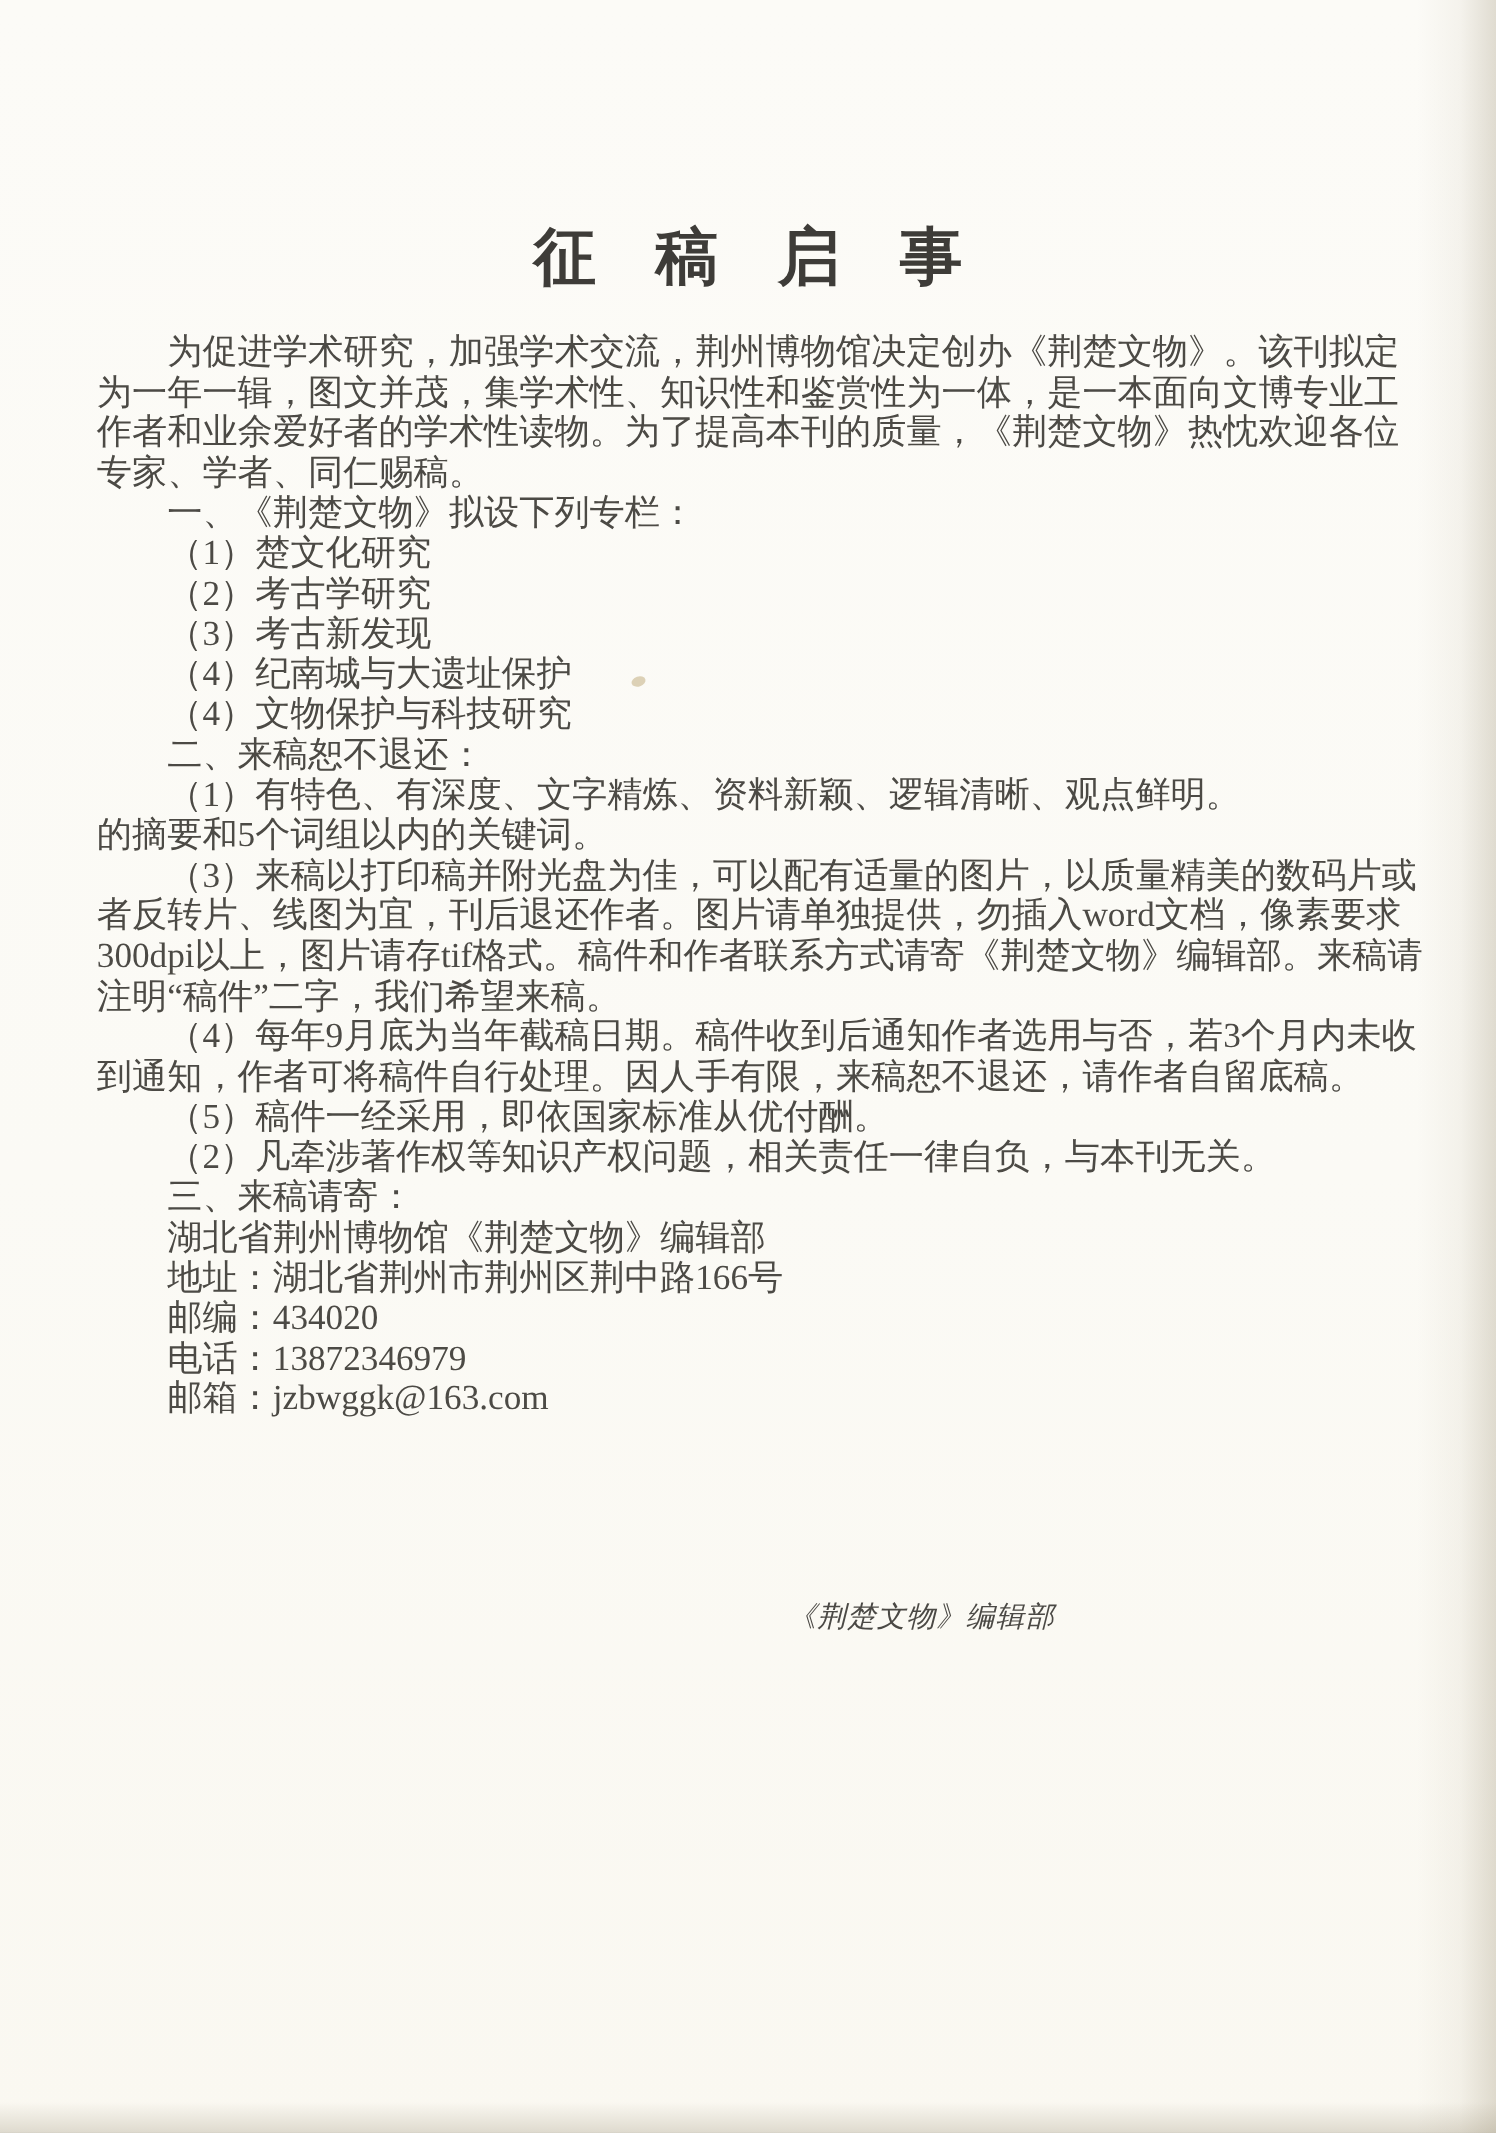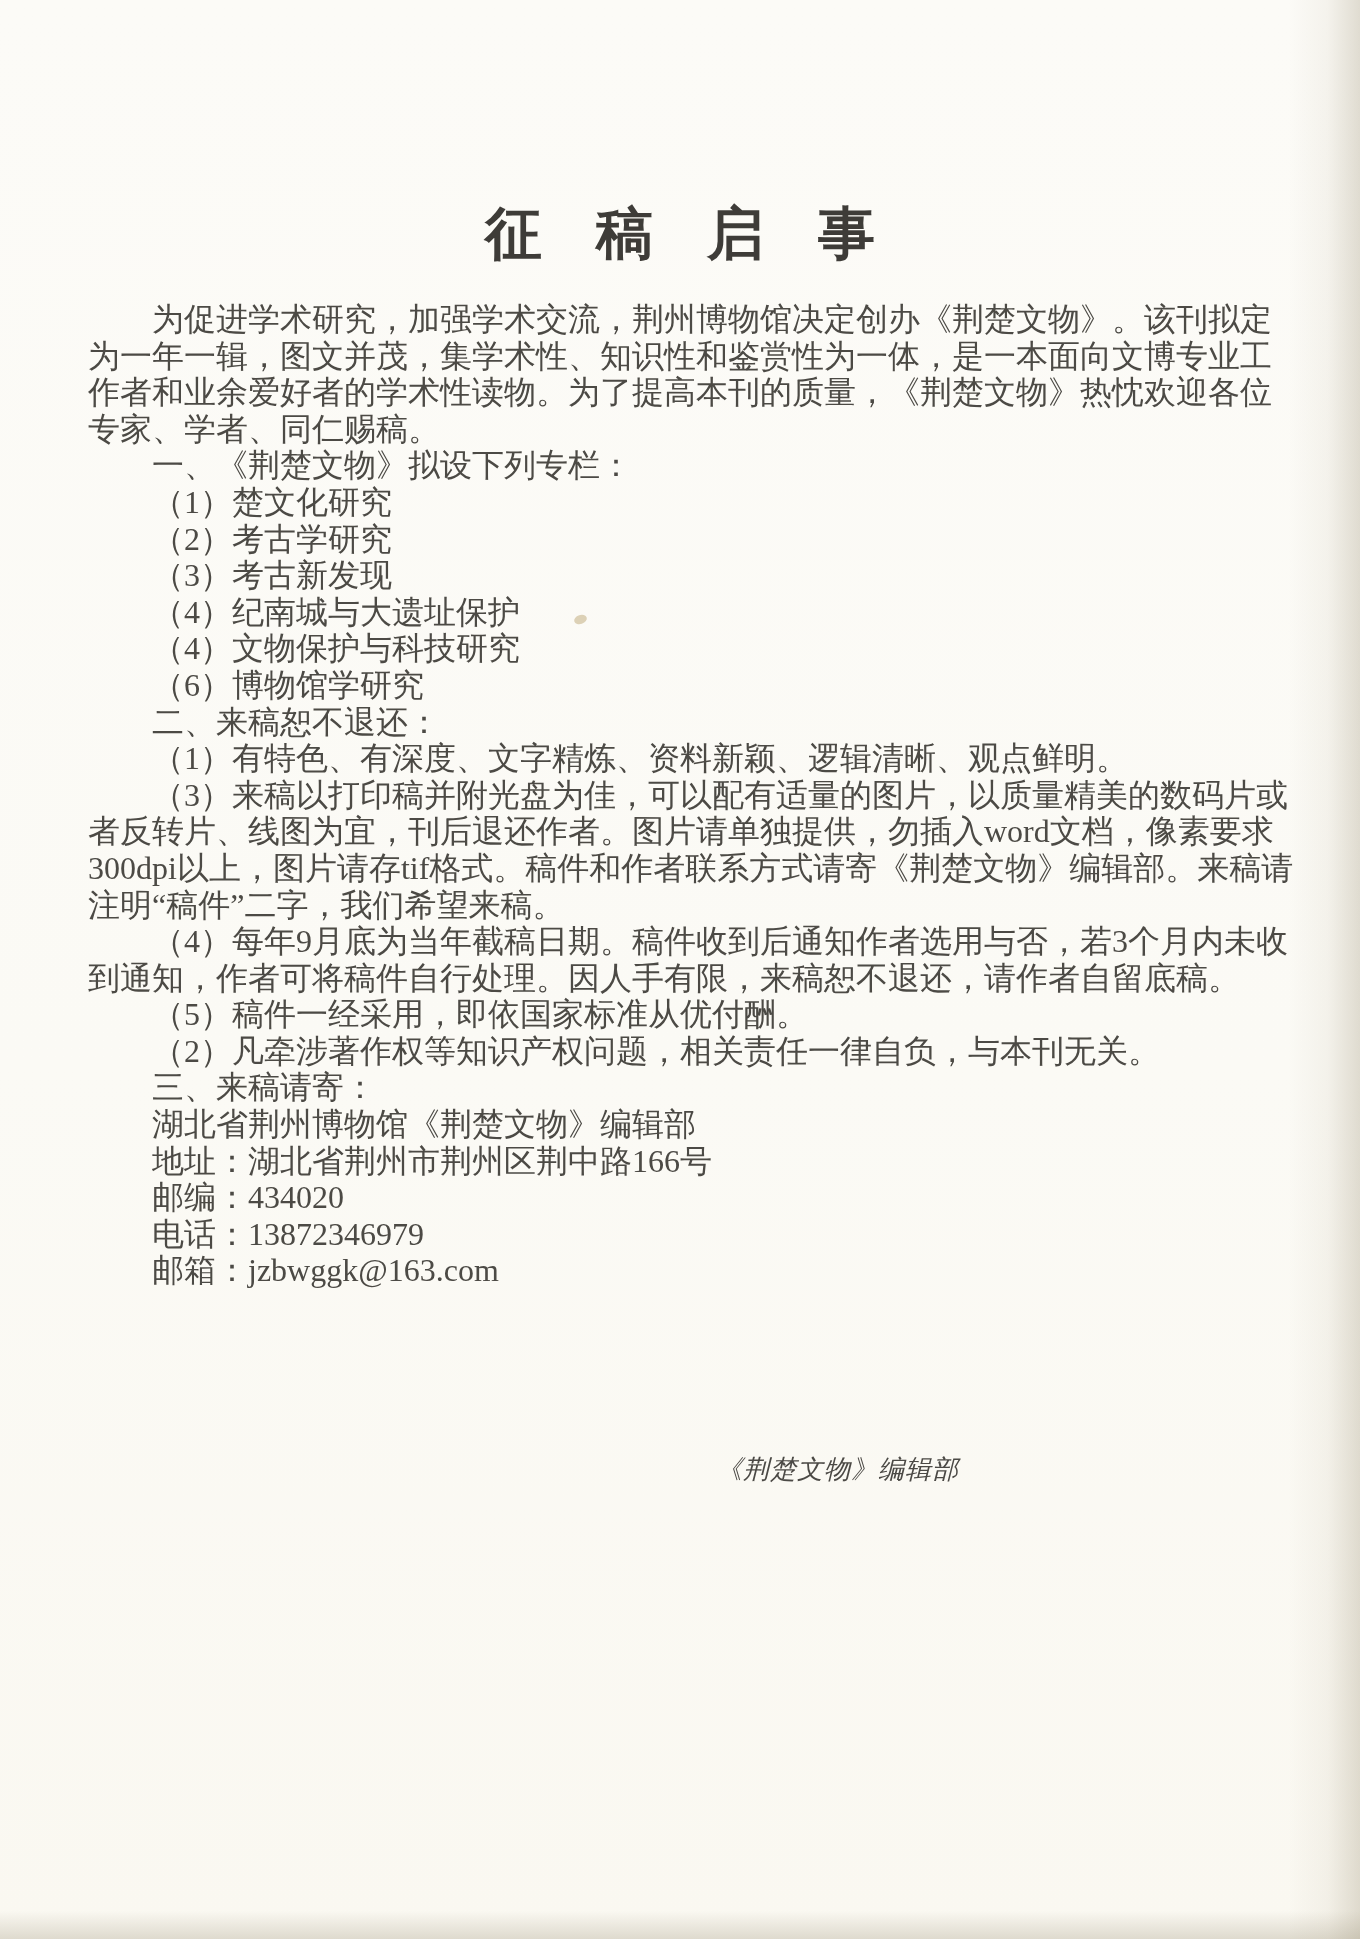--- a/index.html
+++ b/index.html
@@ -89,23 +89,23 @@
     <div class="line indent">为促进学术研究，加强学术交流，荆州博物馆决定创办《荆楚文物》。该刊拟定</div>
     <div class="line">为一年一辑，图文并茂，集学术性、知识性和鉴赏性为一体，是一本面向文博专业工</div>
     <div class="line">作者和业余爱好者的学术性读物。为了提高本刊的质量，《荆楚文物》热忱欢迎各位</div>
     <div class="line">专家、学者、同仁赐稿。</div>
     <div class="line indent">一、《荆楚文物》拟设下列专栏：</div>
     <div class="line indent">（1）楚文化研究</div>
     <div class="line indent">（2）考古学研究</div>
     <div class="line indent">（3）考古新发现</div>
     <div class="line indent">（4）纪南城与大遗址保护</div>
     <div class="line indent">（4）文物保护与科技研究</div>
-    <div class="line indent">（6）博物馆学研究</div>
     <div class="line indent">二、来稿恕不退还：</div>
     <div class="line indent">（1）有特色、有深度、文字精炼、资料新颖、逻辑清晰、观点鲜明。</div>
+    <div class="line">的摘要和5个词组以内的关键词。</div>
     <div class="line indent">（3）来稿以打印稿并附光盘为佳，可以配有适量的图片，以质量精美的数码片或</div>
     <div class="line">者反转片、线图为宜，刊后退还作者。图片请单独提供，勿插入word文档，像素要求</div>
     <div class="line">300dpi以上，图片请存tif格式。稿件和作者联系方式请寄《荆楚文物》编辑部。来稿请</div>
     <div class="line">注明“稿件”二字，我们希望来稿。</div>
     <div class="line indent">（4）每年9月底为当年截稿日期。稿件收到后通知作者选用与否，若3个月内未收</div>
     <div class="line">到通知，作者可将稿件自行处理。因人手有限，来稿恕不退还，请作者自留底稿。</div>
     <div class="line indent">（5）稿件一经采用，即依国家标准从优付酬。</div>
     <div class="line indent">（2）凡牵涉著作权等知识产权问题，相关责任一律自负，与本刊无关。</div>
     <div class="line indent">三、来稿请寄：</div>
     <div class="line indent">湖北省荆州博物馆《荆楚文物》编辑部</div>

